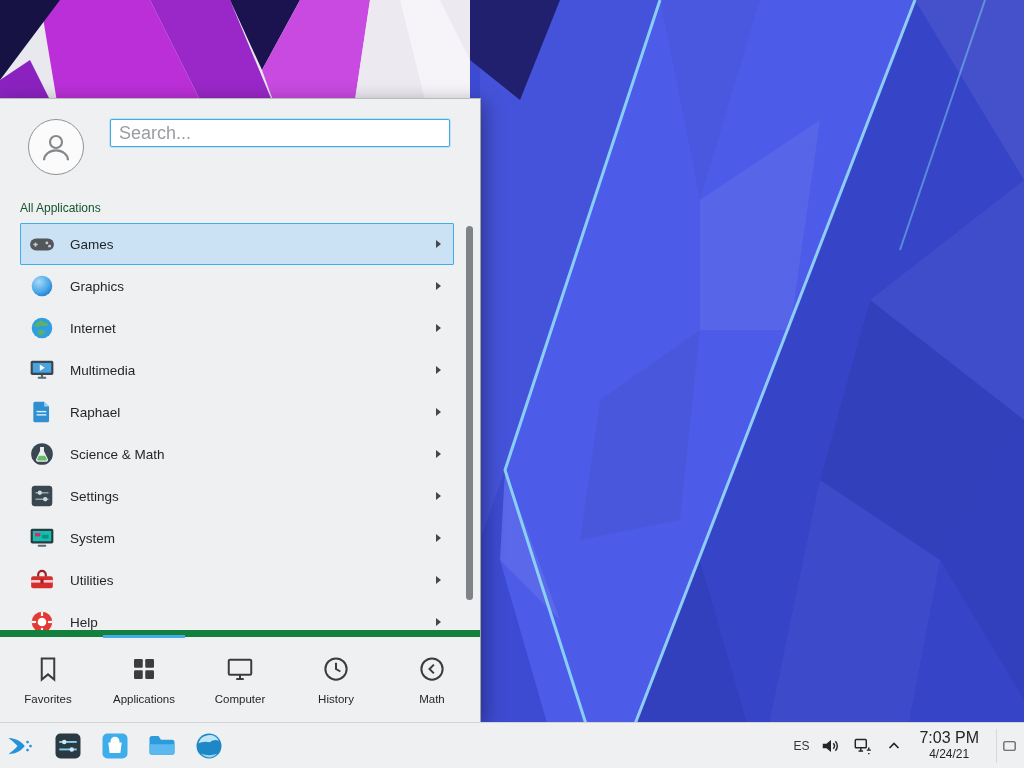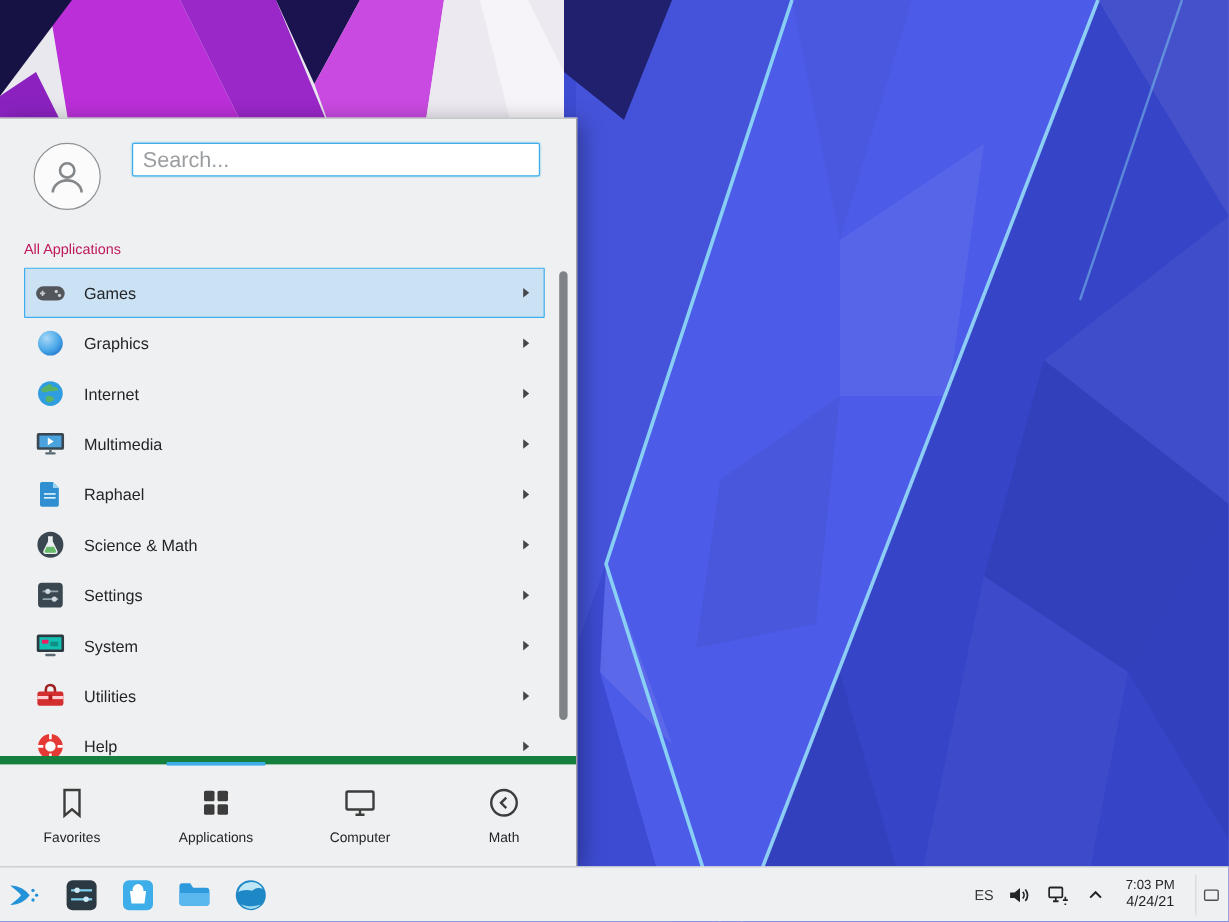--- a/index.html
+++ b/index.html
@@ -21,21 +21,21 @@
   }
   .header-right { margin-left:26px; flex:1; }
   .user-name { font-size:17px; color:#232629; margin:2px 0 10px; }
   .search-input {
     width:340px; height:28px; border:1px solid #3daee9; border-radius:2px;
     background:#ffffff; padding:0 8px; font-size:18px; color:#232629; outline:none;
     box-shadow:0 0 0 1px rgba(61,174,233,0.25);
     font-family:"Liberation Sans", sans-serif;
   }
   .search-input::placeholder { color:#9a9da0; }
-  .section-label { height:36px; padding:14px 20px 0; font-size:12px; color:#be185d; }
+  .section-label { height:36px; padding:14px 20px 0; font-size:12px; color:#14532d; }
 
   .app-list { position:relative; flex:1; overflow:hidden; padding:0 26px 0 20px; }
   .app-item {
     display:flex; align-items:center; height:42px; padding:0 10px 0 8px;
     border:1px solid transparent; border-radius:1px; cursor:default;
   }
   .app-item.selected { background:#cbe2f5; border-color:#3daee9; }
   .app-icon { width:26px; height:26px; margin-right:15px; flex:none; display:flex; }
   .app-icon svg { width:26px; height:26px; }
   .app-label { flex:1; font-size:13.5px; color:#232629; }
@@ -58,21 +58,21 @@
   .tb-left { display:flex; align-items:center; gap:13px; }
   .tb-app { width:34px; height:34px; display:flex; align-items:center; justify-content:center; border-radius:3px; }
   .tb-app svg { width:30px; height:30px; }
   .tb-spacer { flex:1; }
   .tb-right { display:flex; align-items:center; gap:11px; padding-right:2px; }
   .kbd-layout { font-size:12px; font-weight:normal; color:#34373a; }
   .tray-icon { width:22px; height:22px; display:flex; }
   .tray-icon svg { width:22px; height:22px; }
   .tray-caret { width:16px; height:16px; display:flex; }
   .clock { text-align:center; line-height:1.15; color:#232629; padding:0 6px; }
-  .clock-time { font-size:11px; }
+  .clock-time { font-size:16px; }
   .clock-date { font-size:12px; }
   .show-desktop { width:22px; height:34px; display:flex; align-items:center; justify-content:center; border-left:1px solid #d8d9da; padding-left:4px; }
 </style>
 </head>
 <body>
 
 <div class="desktop">
 
   <svg class="wallpaper" viewBox="0 0 1024 768" preserveAspectRatio="none">
     <rect width="1024" height="768" fill="#3d4bd2"></rect>
@@ -334,20 +334,29 @@
               <rect x="3" y="4.5" width="18" height="12" rx="1" fill="none" stroke="#3c3c3c" stroke-width="1.6"></rect>
               <path d="M9 20 h6 M12 16.5 v3.5" stroke="#3c3c3c" stroke-width="1.6" fill="none"></path>
             </svg>
         </span>
         <span class="tab-label">Computer</span>
       </div>
       <div class="tab">
         <span class="tab-icon">
           <svg viewBox="0 0 24 24">
               <circle cx="12" cy="12" r="8.5" fill="none" stroke="#3c3c3c" stroke-width="1.6"></circle>
+              <path d="M12 7 v5 l3.5 2" stroke="#3c3c3c" stroke-width="1.6" fill="none"></path>
+            </svg>
+        </span>
+        <span class="tab-label">History</span>
+      </div>
+      <div class="tab">
+        <span class="tab-icon">
+          <svg viewBox="0 0 24 24">
+              <circle cx="12" cy="12" r="8.5" fill="none" stroke="#3c3c3c" stroke-width="1.6"></circle>
               <path d="M13.5 8.5 L10 12 l3.5 3.5" stroke="#3c3c3c" stroke-width="1.6" fill="none"></path>
             </svg>
         </span>
         <span class="tab-label">Math</span>
       </div>
     </div>
   </div>
 
   <div class="taskbar">
     <div class="tb-left">

